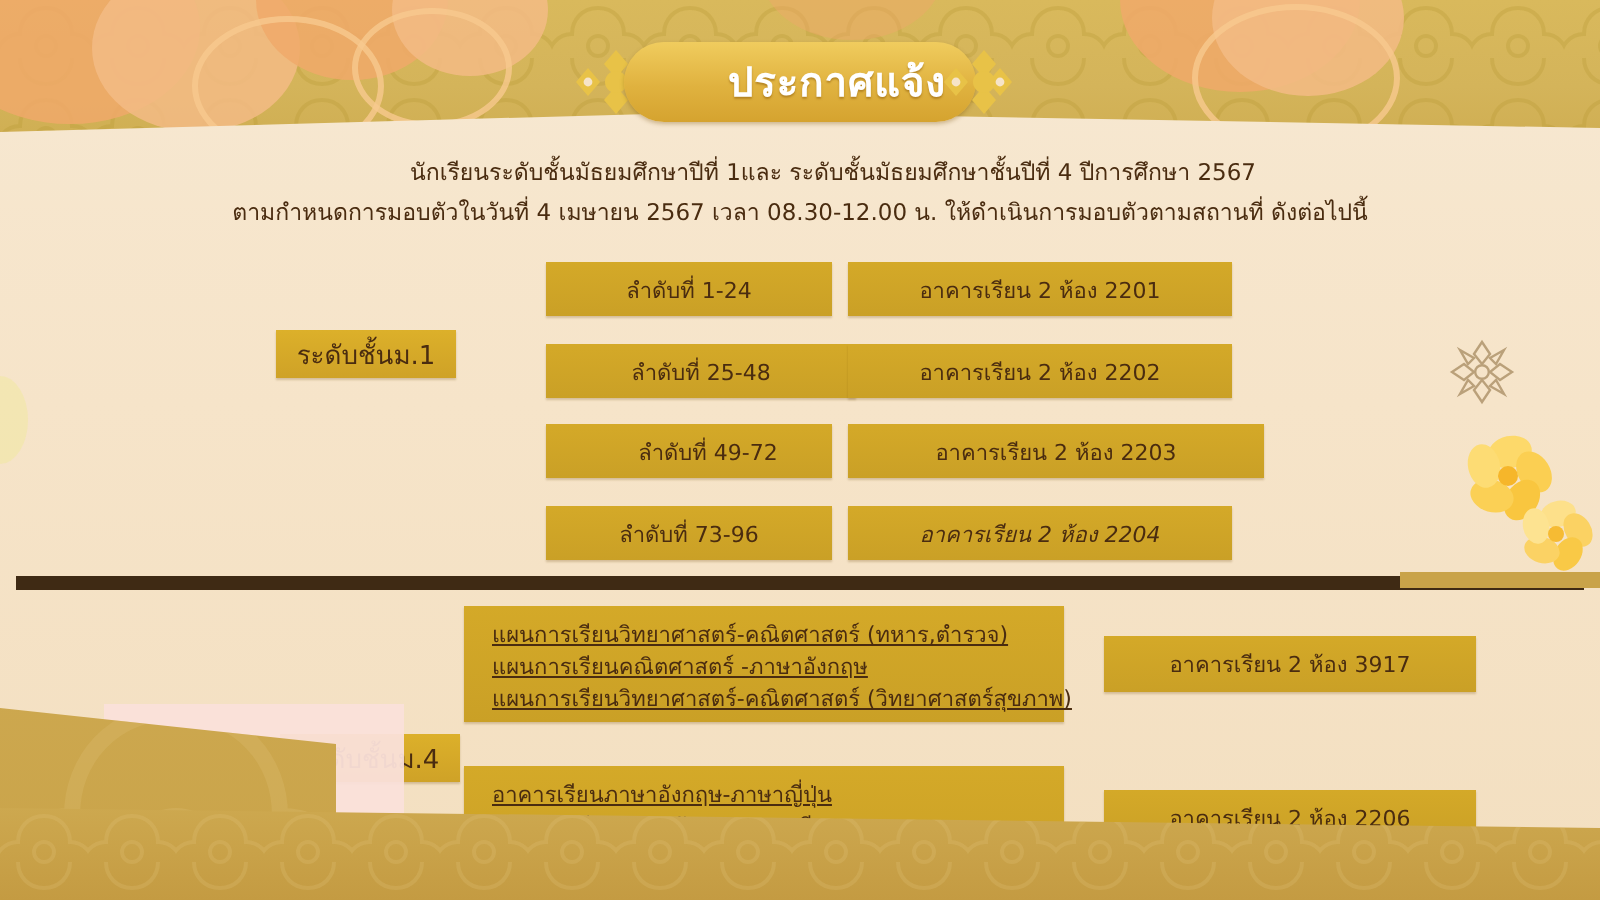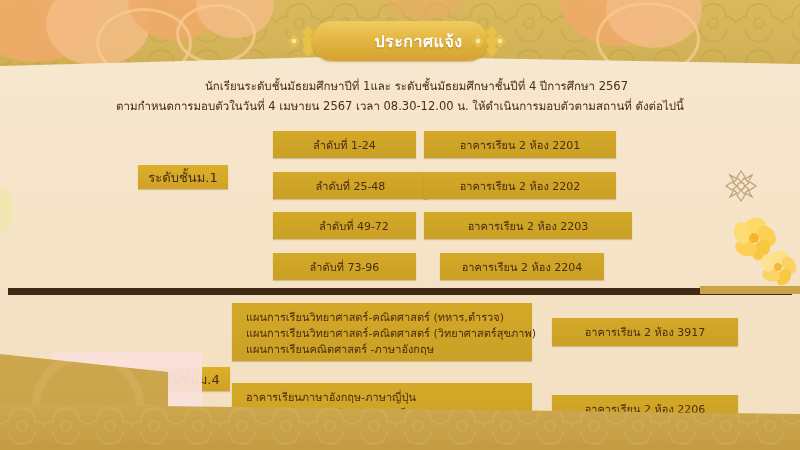--- a/index.html
+++ b/index.html
@@ -89,21 +89,21 @@
   }
   .badge-body {
     position:absolute; left:26px; top:0; width:176px; height:40px;
     border-radius:20px;
     background:linear-gradient(180deg,#f0cc5e 0%,#e0b23f 55%,#d5a32f 100%);
     box-shadow:0 1px 2px rgba(120,80,10,.35);
     display:flex; align-items:center; justify-content:center;
   }
   .badge-text {
     color:#ffffff;
-    font-size:16px;
+    font-size:20px;
     font-weight:bold;
     letter-spacing:.5px;
     text-shadow:0 1px 1px rgba(140,90,10,.5);
     margin-left:37px;
   }
   .flourish { position:absolute; top:2px; }
   .flourish-l { left:0; }
   .flourish-r { right:0; }
 
   
@@ -132,33 +132,34 @@
   .gbox-label {
     background:linear-gradient(180deg,#dcb02a 0%,#cfa227 100%);
     font-size:13px;
   }
   .gbox-multi {
     display:block;
     padding:7px 0 7px 14px;
     line-height:16px;
     text-align:left;
     justify-content:flex-start;
+    text-decoration:underline;
   }
   .gbox-multi span { display:block; }
 
   
   .m1-label { left:138px; top:165px; width:90px; height:24px; }
   .m1-seq-1 { left:273px; top:131px; width:143px; height:27px; }
   .m1-seq-2 { left:273px; top:172px; width:155px; height:27px; }
   .m1-seq-3 { left:273px; top:212px; width:143px; height:27px;padding-left:19px; }
   .m1-seq-4 { left:273px; top:253px; width:143px; height:27px; }
   .m1-room-1 { left:424px; top:131px; width:192px; height:27px; }
   .m1-room-2 { left:424px; top:172px; width:192px; height:27px; }
   .m1-room-3 { left:424px; top:212px; width:208px; height:27px; }
-  .m1-room-4 { left:440px; top:253px; width:164px; height:27px; }
+  .m1-room-4 { left:424px; top:253px; width:192px; height:27px;font-style:italic; }
 
   
   .m4-label { left:140px; top:367px; width:90px; height:24px; }
   .m4-plans-1 { left:232px; top:303px; width:300px; height:58px; }
   .m4-plans-2 { left:232px; top:383px; width:300px; height:58px; }
   .m4-room-1 { left:552px; top:318px; width:186px; height:28px; }
   .m4-room-2 { left:552px; top:395px; width:186px; height:28px; }
 </style>
 </head>
 <body>
@@ -241,22 +242,22 @@
   <div class="gbox m1-room-4">อาคารเรียน 2 ห้อง 2204</div>
 
   <div class="divider"></div>
 
   <div class="gold-bar-1"></div>
 
   <div class="gbox gbox-label m4-label">ระดับชั้นม.4</div>
 
   <div class="gbox gbox-multi m4-plans-1">
     <span>แผนการเรียนวิทยาศาสตร์-คณิตศาสตร์ (ทหาร,ตำรวจ)</span>
+    <span>แผนการเรียนคณิตศาสตร์ -ภาษาอังกฤษ</span>
     <span>แผนการเรียนวิทยาศาสตร์-คณิตศาสตร์ (วิทยาศาสตร์สุขภาพ)</span>
-    <span>แผนการเรียนคณิตศาสตร์ -ภาษาอังกฤษ</span>
   </div>
   <div class="gbox m4-room-1">อาคารเรียน 2 ห้อง 3917</div>
 
   <div class="gbox gbox-multi m4-plans-2">
     <span>อาคารเรียนภาษาอังกฤษ-ภาษาญี่ปุ่น</span>
     <span>แผนการเรียนภาษาอังกฤษ-ภาษาจีน</span>
     <span>แผนการเรียนภาษาไทย-สังคมศึกษา</span>
   </div>
   <div class="gbox m4-room-2">อาคารเรียน 2 ห้อง 2206</div>
 

